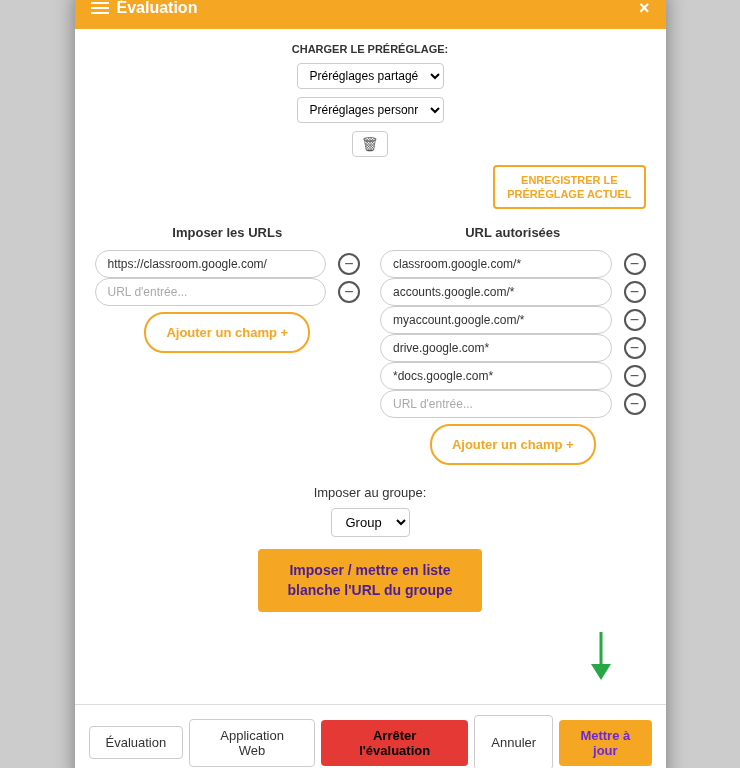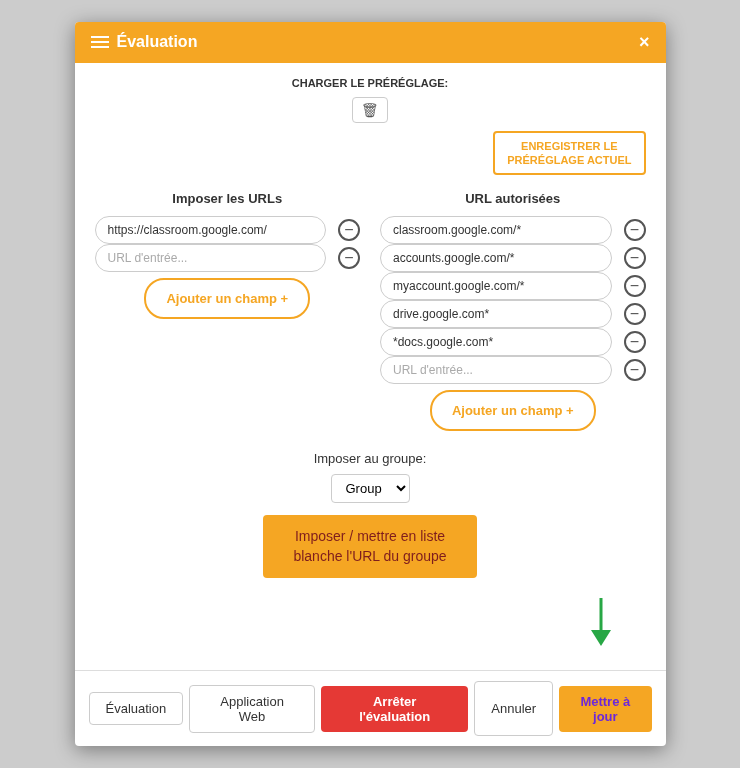--- a/index.html
+++ b/index.html
@@ -179,26 +179,26 @@
       border: 1px solid #ccc;
       border-radius: 4px;
       padding: 5px 10px;
       font-size: 13px;
       background: #fff;
       margin-bottom: 12px;
       cursor: pointer;
     }
     .impose-btn {
       background: #f5a623;
-      color: #7f1d1d;
+      color: #4c1d95;
       border: none;
       border-radius: 4px;
       padding: 12px 30px;
       font-size: 14px;
-      font-weight: normal;
+      font-weight: bold;
       cursor: pointer;
       line-height: 1.4;
     }
     .arrow-section {
       display: flex;
       justify-content: flex-end;
       padding-right: 30px;
       margin-bottom: 8px;
     }
     .modal-footer {
@@ -216,21 +216,21 @@
       font-size: 13px;
       cursor: pointer;
       color: #333;
     }
     .footer-stop-btn {
       background: #e53935;
       border: none;
       border-radius: 4px;
       padding: 8px 16px;
       font-size: 13px;
-      color: #ffffff;
+      color: #000000;
       cursor: pointer;
       font-weight: bold;
     }
     .footer-cancel-btn {
       margin-left: auto;
       background: #fff;
       border: 1px solid #ccc;
       border-radius: 4px;
       padding: 19px 16px;
       font-size: 13px;
@@ -263,20 +263,26 @@
       <span>Évaluation</span>
     </div>
     <button class="close-btn">×</button>
   </div>
 
   <div class="modal-body">
 
 
     <div class="preset-row">
       <span class="preset-label">CHARGER LE PRÉRÉGLAGE:</span>
+      <select class="preset-select">
+        <option>Préréglages partagé</option>
+      </select>
+      <select class="preset-select">
+        <option>Préréglages personr</option>
+      </select>
       <button class="trash-btn">🗑</button>
       <button class="save-preset-btn">
         <span>ENREGISTRER LE</span><br>
         <span>PRÉRÉGLAGE ACTUEL</span>
       </button>
     </div>
 
     <div class="columns">
 
       <div class="column">

